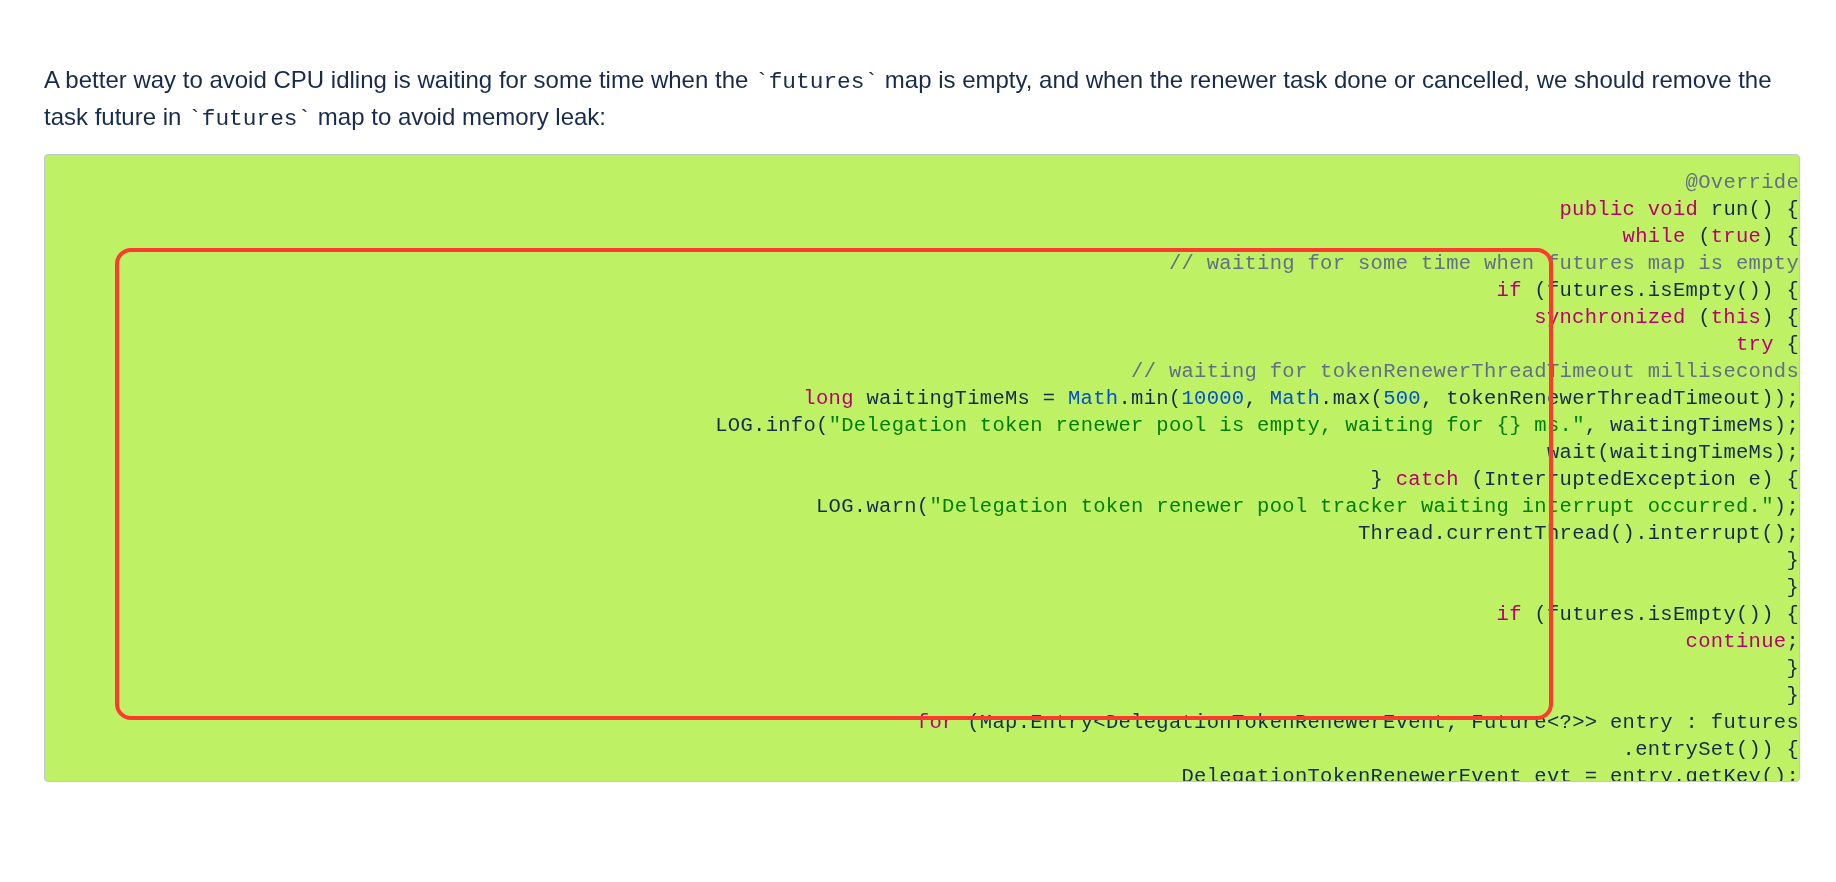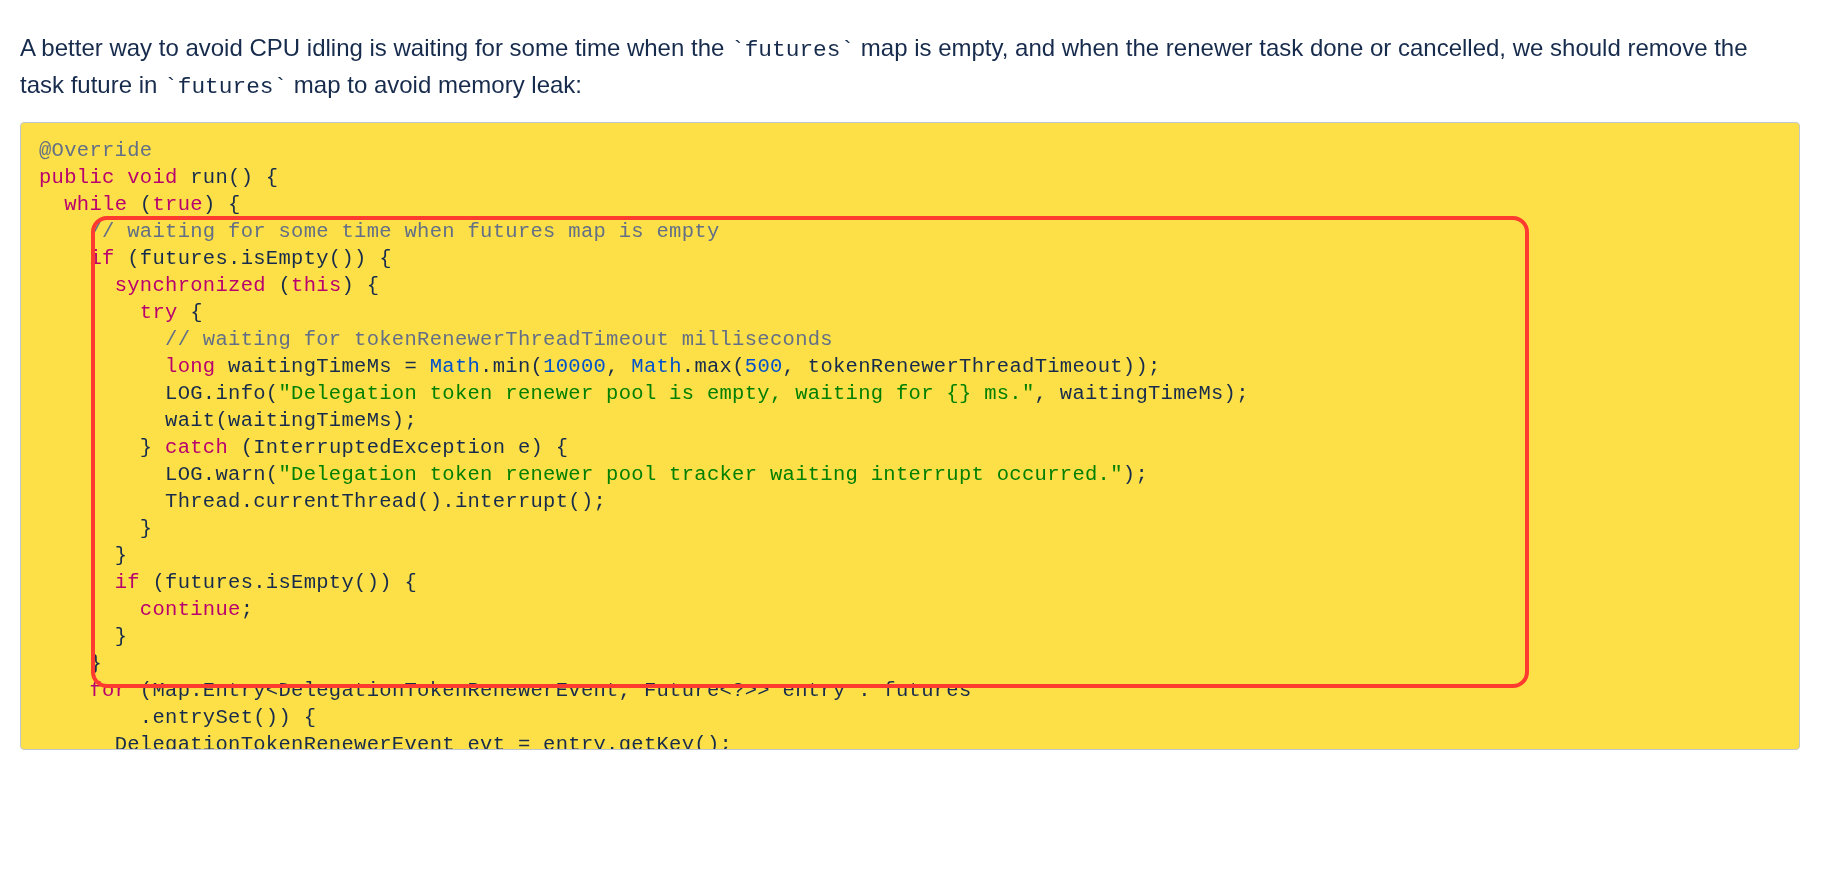--- a/index.html
+++ b/index.html
@@ -5,41 +5,43 @@
   html, body {
     margin: 0;
     padding: 0;
     background: #ffffff;
     font-family: -apple-system, BlinkMacSystemFont, "Segoe UI", Helvetica, Arial, sans-serif;
     color: #172b4d;
   }
   .page {
     width: 1836px;
     box-sizing: border-box;
-    padding: 6px 36px 0 20px;
+    padding: 6px 36px 0 44px;
+    margin-top: 32px;
   }
   .prose {
     font-size: 24px;
     line-height: 1.5;
     color: #172b4d;
     margin-bottom: 18px;
     max-width: 1770px;
   }
   .prose .inline-code {
     font-family: "SFMono-Regular", Consolas, "Liberation Mono", Menlo, monospace;
     font-size: 0.95em;
     color: #172b4d;
   }
   .codebox {
     border: 1px solid #c1c7d0;
     border-radius: 4px;
-    background: #fde047;
+    background: #bef264;
     position: relative;
     overflow: hidden;
     height: 626px;
+    text-align: right;
   }
   .codebox-inner {
     padding: 14px 0 14px 18px;
     font-family: "SFMono-Regular", Consolas, "Liberation Mono", Menlo, monospace;
     font-size: 20.5px;
     line-height: 27px;
     color: #172b4d;
     letter-spacing: 0.3px;
     white-space: pre;
   }

